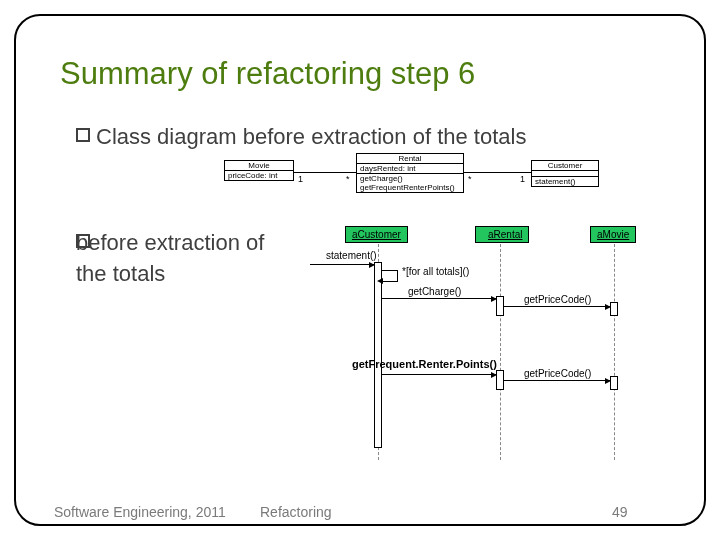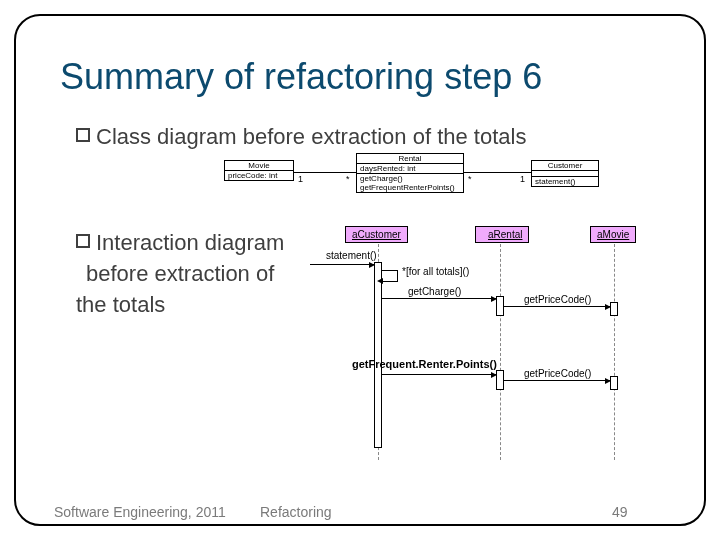--- a/index.html
+++ b/index.html
@@ -15,22 +15,22 @@
   .slide-frame {
     position: absolute;
     left: 14px; top: 14px;
     width: 692px; height: 512px;
     border: 2px solid #000;
     border-radius: 26px;
   }
   .title {
     position: absolute;
     left: 60px; top: 56px;
-    font-size: 36px;
-    color: #0c4a6e;
+    font-size: 31px;
+    color: #4d7c0f;
   }
   .bullet-row {
     position: absolute;
     display: flex;
     align-items: flex-start;
   }
   .bullet-box {
     width: 14px; height: 14px;
     border: 2px solid #3f3f3f;
     margin-right: 6px;
@@ -62,21 +62,21 @@
     border-top: 1px solid #000;
   }
   .mult {
     position: absolute;
     font-size: 9px;
   }
   
   .obj {
     position: absolute;
     border: 1px solid #000;
-    background: #f0abfc;
+    background: #22c55e;
     font-size: 10px;
     text-align: center;
     padding: 2px 6px;
     white-space: nowrap;
     text-decoration: underline;
   }
   .lifeline {
     position: absolute;
     width: 0;
     border-left: 1px dashed #888;
@@ -158,21 +158,20 @@
 <div class="assoc" style="left:294px; top:172px; width:62px;"></div>
 <div class="assoc" style="left:464px; top:172px; width:67px;"></div>
 <div class="mult" style="left:298px; top:174px;">1</div>
 <div class="mult" style="left:346px; top:174px;">*</div>
 <div class="mult" style="left:468px; top:174px;">*</div>
 <div class="mult" style="left:520px; top:174px;">1</div>
 
 <div class="bullet-row" style="left:76px; top:228px;">
   <div class="bullet-box"></div>
   <div>
-    <div class="bullet-text">Interaction diagram</div>
     <div class="bullet-text" style="margin-left:-20px;text-align:center;">before extraction of</div>
     <div class="bullet-text" style="margin-left:-20px;">the totals</div>
   </div>
 </div>
 
 <div class="obj" style="left:345px; top:226px;">aCustomer</div>
 <div class="obj" style="left:475px; top:226px;padding-left:12px;">aRental</div>
 <div class="obj" style="left:590px; top:226px;">aMovie</div>
 
 <div class="lifeline" style="left:378px; top:244px; height:216px;"></div>

